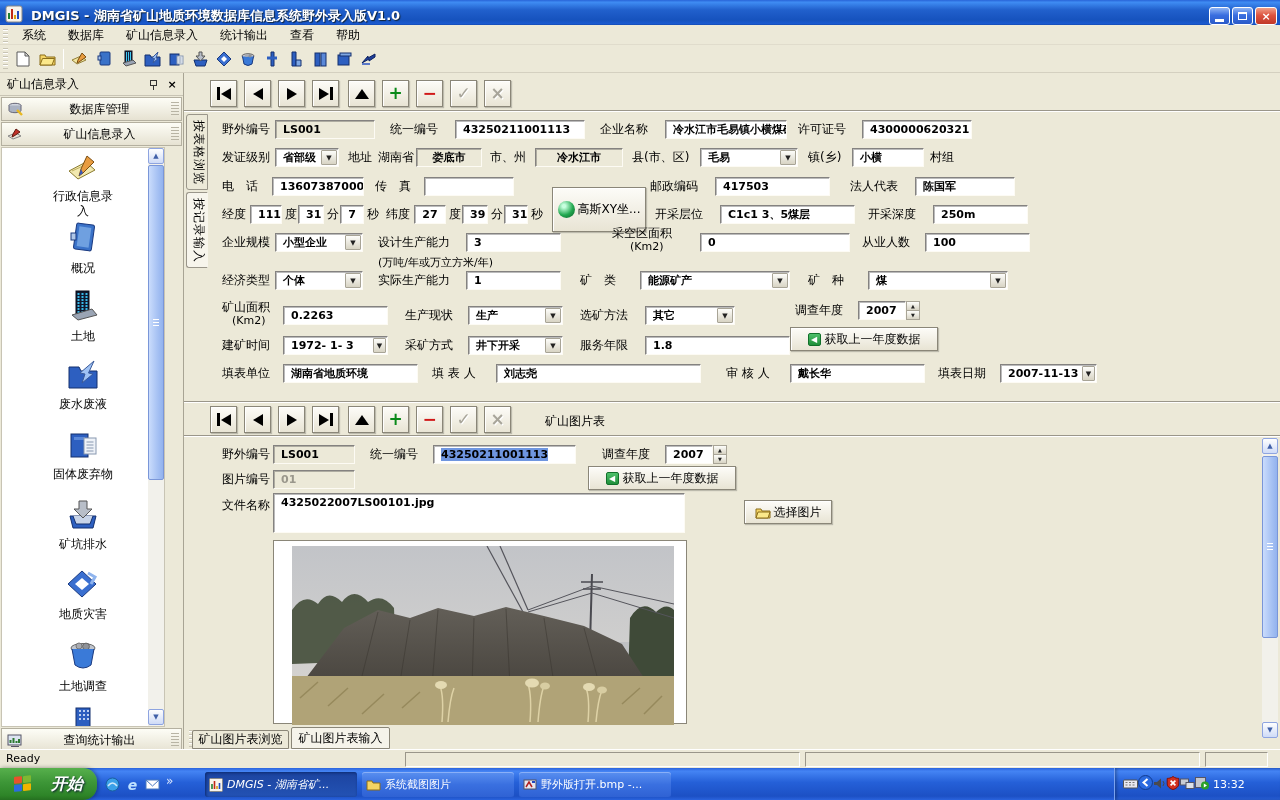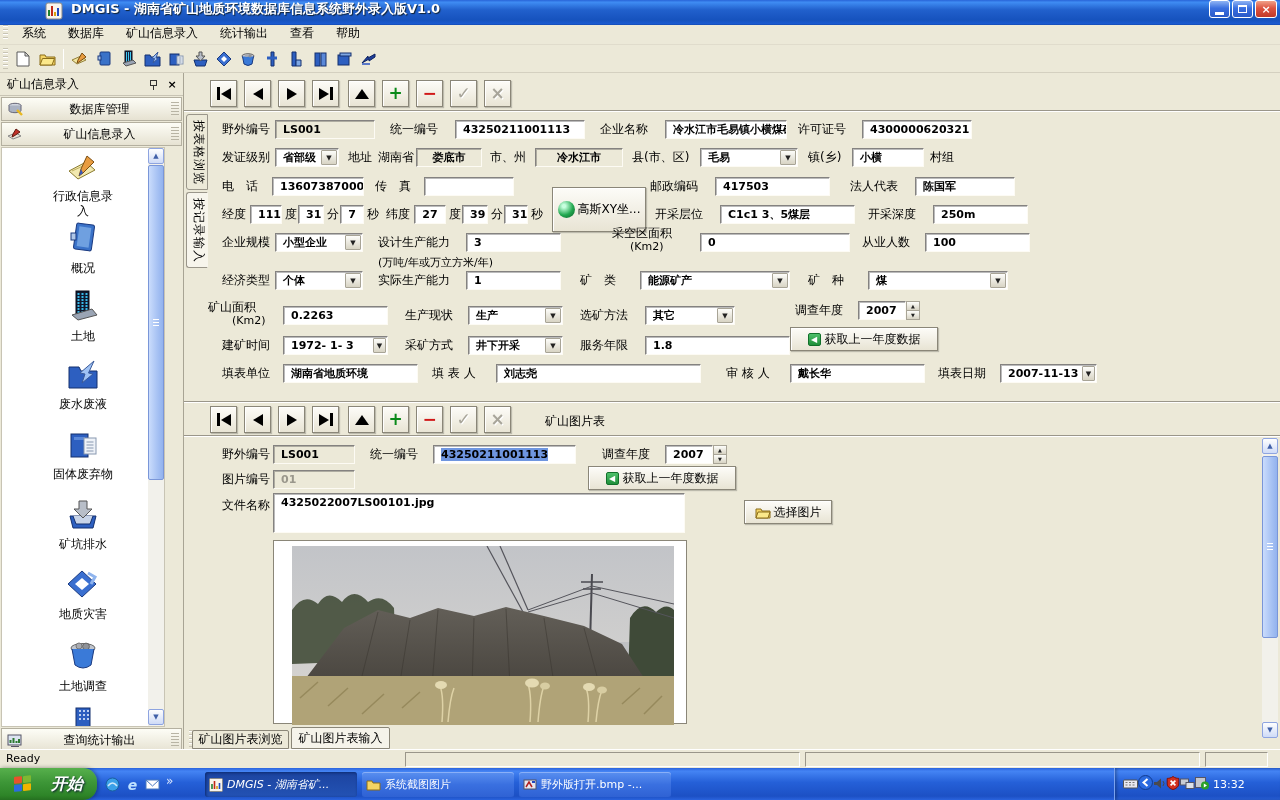--- a/index.html
+++ b/index.html
@@ -3,32 +3,32 @@
 <meta charset="utf-8">
 <style>
   * { margin:0; padding:0; box-sizing:border-box; }
   html,body { width:1280px; height:800px; overflow:hidden; }
   body { font-family:"DejaVu Sans",sans-serif; }
   #app { position:relative; width:1280px; height:800px; background:#ece9d8; overflow:hidden; }
 
   
   #titlebar { position:absolute; left:0; top:0; width:1280px; height:25px;
     background:linear-gradient(180deg,#2864d8 0%,#3f8cf3 9%,#2160cc 40%,#1652bd 80%,#1a5ad0 95%,#1248b0 100%);
-    display:flex; align-items:flex-start;padding-left:40px; }
+    display:flex; align-items:flex-end; }
   #titlebar .ttl { color:#fff; font-size:13px; font-weight:bold; text-shadow:1px 1px 1px #123; white-space:nowrap; }
   .winbtn { width:21px; height:18px; border:1px solid #fff; border-radius:3px; margin-left:2px;
     display:flex; align-items:center; justify-content:center; color:#fff; font-size:11px; font-weight:bold;
     background:linear-gradient(180deg,#8fb4f4,#3a6fe0 45%,#2a5ac8); }
   .winbtn.close { background:linear-gradient(180deg,#f0a088,#dd5440 45%,#c03828); width:22px; }
   .minbar { width:9px; height:3px; background:#fff; margin-top:8px; }
   .restsq { width:9px; height:8px; border:1px solid #fff; border-top-width:2px; }
 
   
   #menubar { position:absolute; left:0; top:25px; width:1280px; height:20px; background:#ece9d8;
-    display:flex; align-items:flex-start; border-bottom:1px solid #e0dccc;font-family:Liberation Mono, monospace; }
+    display:flex; align-items:flex-end; border-bottom:1px solid #e0dccc; }
   .mitem { font-size:12px; padding:0 11px; height:18px; line-height:18px; color:#000; }
   .vgrip { width:5px; height:80%; margin:0 3px;
     background:repeating-linear-gradient(180deg,#c8c4b4 0 1px,#fff 1px 2px,transparent 2px 4px); }
   #toolbar { position:absolute; left:0; top:45px; width:1280px; height:28px; background:#ece9d8;
     display:flex; align-items:center; border-bottom:1px solid #d4d0c0; }
   .tbi { width:22px; height:22px; display:flex; align-items:center; justify-content:center; margin:0 1px; }
   .tsep { width:1px; height:20px; background:#c0bcac; border-right:1px solid #fff; margin:0 4px; }
 
   
   #sidebar { position:absolute; left:0; top:73px; width:184px; height:677px; background:#ece9d8; border-right:1px solid #a8a494; }
@@ -493,21 +493,21 @@
   <span class="lbl" style="left:222px;top:271px">经济类型</span>
   <div class="fld" style="left:275px;top:271px;width:88px"><span>个体</span><span class="cbtn">▼</span></div>
   <span class="lbl" style="left:378px;top:271px">实际生产能力</span>
   <div class="fld" style="left:466px;top:271px;width:95px">1</div>
   <span class="lbl" style="left:378px;top:291px;font-size:11px"></span>
   <span class="lbl" style="left:580px;top:271px">矿　类</span>
   <div class="fld" style="left:640px;top:271px;width:150px"><span>能源矿产</span><span class="cbtn">▼</span></div>
   <span class="lbl" style="left:808px;top:271px">矿　种</span>
   <div class="fld" style="left:868px;top:271px;width:140px"><span>煤</span><span class="cbtn">▼</span></div>
 
-  <span class="lbl" style="left:208px;top:300px;line-height:14px">矿山面积</span>
+  <span class="lbl" style="left:222px;top:300px;line-height:14px">矿山面积</span>
   <span class="lbl" style="left:232px;top:314px;line-height:14px;font-size:11px">(Km2)</span>
   <div class="fld" style="left:283px;top:306px;width:105px">0.2263</div>
   <span class="lbl" style="left:405px;top:306px">生产现状</span>
   <div class="fld" style="left:468px;top:306px;width:95px"><span>生产</span><span class="cbtn">▼</span></div>
   <span class="lbl" style="left:580px;top:306px">选矿方法</span>
   <div class="fld" style="left:645px;top:306px;width:90px"><span>其它</span><span class="cbtn">▼</span></div>
   <span class="lbl" style="left:795px;top:301px">调查年度</span>
   <div class="fld" style="left:858px;top:301px;width:48px">2007</div>
   <div class="spin" style="left:906px;top:301px;height:19px">
     <span class="spinb" style="top:0">▲</span>

